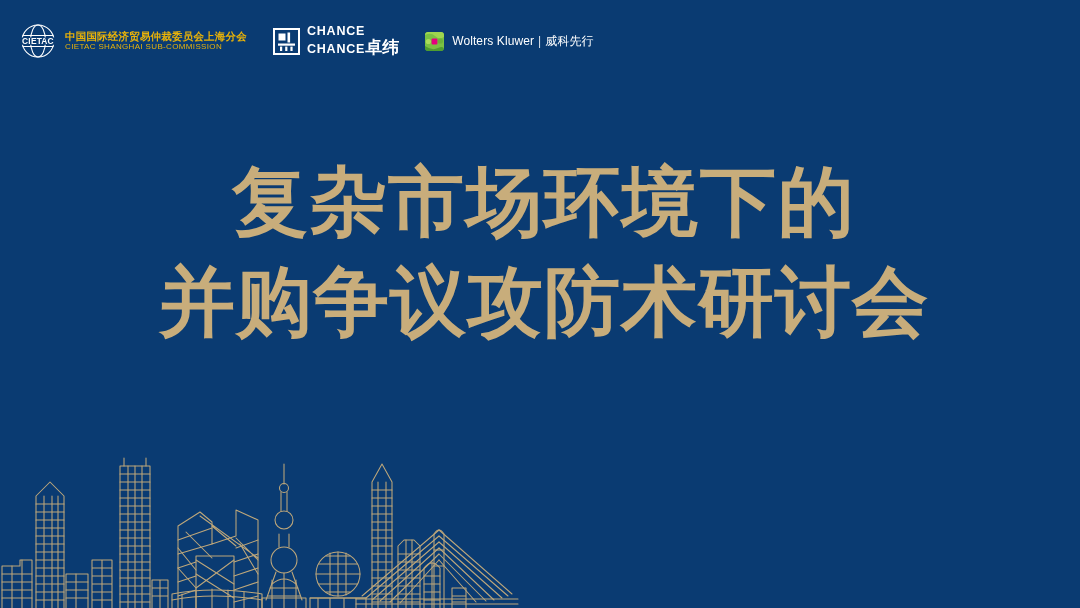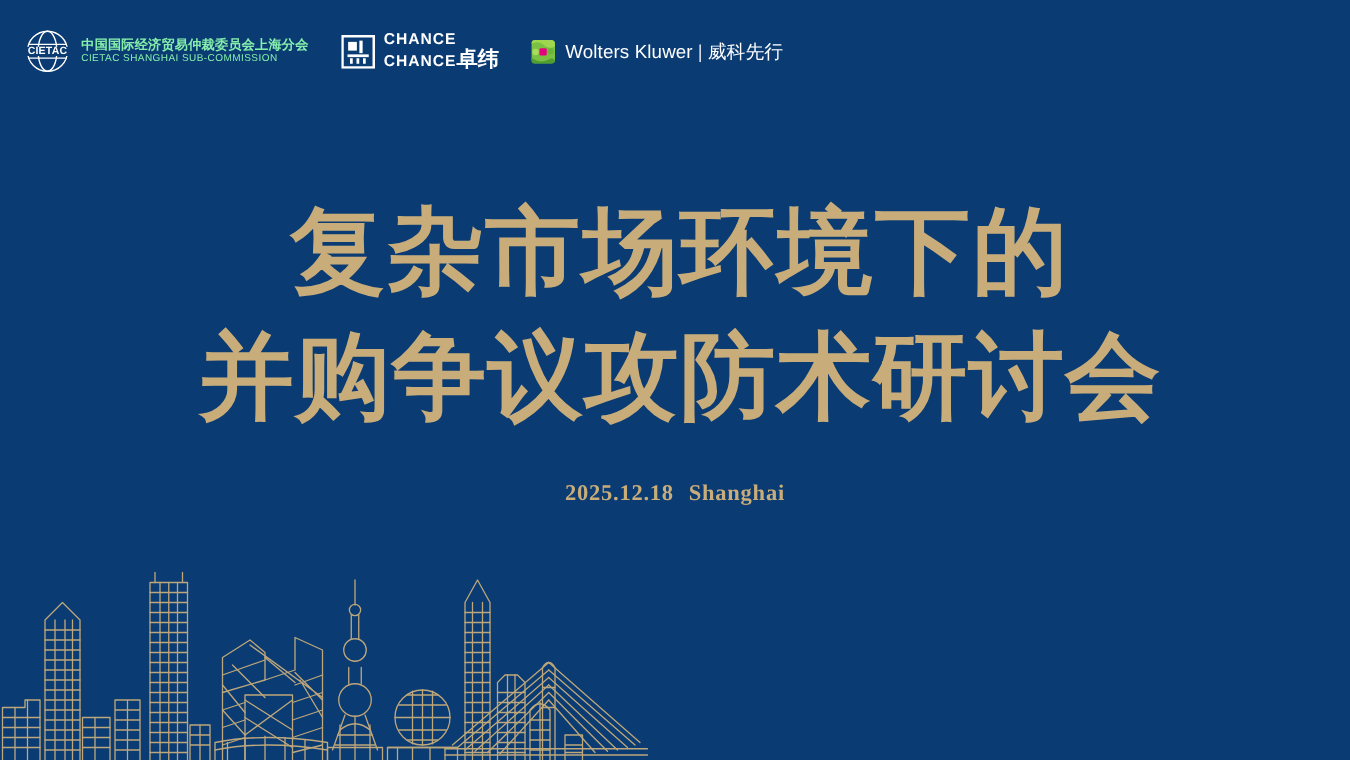--- a/index.html
+++ b/index.html
@@ -39,21 +39,21 @@
   
   .cietac-mark {
     width: 40px;
     height: 38px;
     position: relative;
     flex: none;
     text-align: center;
   }
   .cietac-text {
     margin-left: 7px;
-    color: #86efac;
+    color: #eab308;
     line-height: 1.18;
     white-space: nowrap;
   }
   .cietac-cn {
     font-size: 10.5px;
     font-weight: bold;
     letter-spacing: 0.2px;
   }
   .cietac-en {
     font-size: 8px;
@@ -86,21 +86,21 @@
     width: 19px;
     height: 19px;
     flex: none;
     border-radius: 3px;
     overflow: hidden;
     position: relative;
   }
   .wk-text {
     margin-left: 8px;
     color: #ffffff;
-    font-size: 15px;
+    font-size: 12px;
     white-space: nowrap;
     letter-spacing: 0.1px;
   }
   .wk-bar {
     opacity: .85;
     padding: 0 4px;
   }
 
   
   .title-block {
@@ -213,23 +213,20 @@
         <span>Wolters Kluwer</span><span class="wk-bar">|</span><span>威科先行</span>
       </div>
     </div>
   </div>
 
   <div class="title-block">
     <div class="title-line l1">复杂市场环境下的</div>
     <div class="title-line l2">并购争议攻防术研讨会</div>
   </div>
 
-  <div class="subtitle">
-    <span>2025.12.18</span><span class="gap"></span><span>Shanghai</span>
-  </div>
 
   <div class="skyline">
     <svg viewBox="0 0 520 160" width="520" height="160" preserveAspectRatio="none">
       <g fill="none" stroke="#c8ad7b" stroke-width="1.05" opacity="0.95" stroke-linejoin="round" stroke-linecap="round">
 
         <path d="M2 160 V118 H20 V112 H32 V160"></path>
         <path d="M2 126 H32 M2 134 H32 M2 142 H32 M2 150 H32 M12 118 V160 M22 112 V160"></path>
 
         <path d="M36 160 V48 L50 34 L64 48 V160"></path>
         <path d="M36 56 H64 M36 64 H64 M36 72 H64 M36 80 H64 M36 88 H64 M36 96 H64

